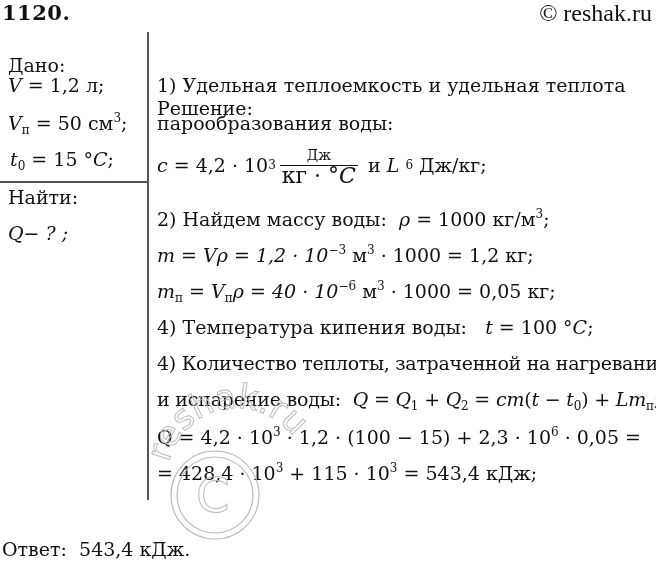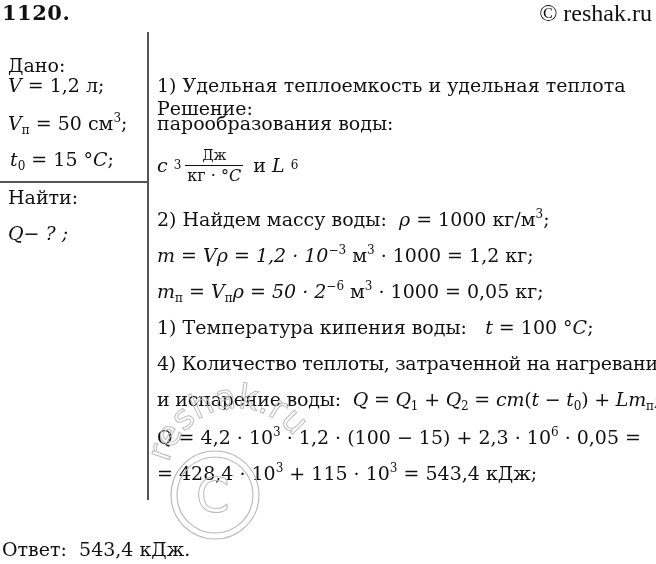--- a/index.html
+++ b/index.html
@@ -13,21 +13,21 @@
     .copyright { right: 4px; top: 0px; font-family: "Liberation Serif", serif; font-size: 24px; }
     .vline { position: absolute; left: 147px; top: 32px; width: 2px; height: 468px; background: #555; }
     .hline { position: absolute; left: 0px; top: 181px; width: 148px; height: 1.5px; background: #555; }
     .txt { font-size: 19px; line-height: 22px; }
     .math { font-family: "DejaVu Serif", serif; }
     i.v { font-style: italic; }
     sup { font-size: 12px; vertical-align: 8px; line-height: 0; }
     sub { font-size: 12px; vertical-align: -4px; line-height: 0; }
     .frac { display: inline-block; vertical-align: middle; text-align: center; margin: 0 4px; }
     .frac .num { display: block; font-size: 14px; line-height: 20px; padding: 0 2px; border-bottom: 1.3px solid #111; }
-    .frac .den { display: block; font-size: 16px; line-height: 20px; padding: 0 2px; }
+    .frac .den { display: block; font-size: 22px; line-height: 20px; padding: 0 2px; }
     .watermark { position: absolute; left: 140px; top: 370px; width: 200px; height: 200px; pointer-events: none; }
   </style>
 </head>
 <body>
 
 <div class="abs problem-number">1120.</div>
 <div class="abs copyright">© reshak.ru</div>
 
 <div class="vline"></div>
 <div class="hline"></div>
@@ -56,44 +56,45 @@
   <div class="abs txt math" style="left:8px;top:222px;font-style:italic;">Q− ? ;</div>
 </div>
 
 <div>
   <div class="abs txt" style="left:157px;top:54px;margin-top:43px;">Решение:</div>
 
   <div class="abs txt" style="left:157px;top:74px;">1) Удельная теплоемкость и удельная теплота</div>
   <div class="abs txt" style="left:157px;top:112px;">парообразования воды:</div>
 
   <div class="abs txt math" style="left:157px;top:142px;height:46px;display:flex;align-items:center;">
-    <i class="v">c</i>&nbsp;<sup>3</sup>
+    <i class="v">c</i>&nbsp;<span>= 4,2 · 10</span><sup>3</sup>
     <span class="frac">
       <span class="num">Дж</span>
       <span class="den"><span>кг · °</span><i class="v">C</i></span>
     </span>
     &nbsp;<span>и</span>&nbsp;
     <i class="v">L</i>&nbsp;<sup>6</sup>&nbsp;
+    <span>Дж/кг;</span>
   </div>
 
   <div class="abs txt math" style="left:157px;top:208px;">
     <span>2) Найдем массу воды:</span>&nbsp;
     <i class="v">ρ</i>&nbsp;<span>= 1000 кг/м</span><sup>3</sup><span>;</span>
   </div>
 
   <div class="abs txt math" style="left:157px;top:244px;">
     <span style="font-style:italic;">m = Vρ = 1,2 · 10</span><sup>−3</sup><span> м</span><sup>3</sup><span> · 1000 = 1,2 кг;</span>
   </div>
 
   <div class="abs txt math" style="left:157px;top:280px;">
-    <i class="v">m</i><sub>п</sub><i class="v"> = V</i><sub>п</sub><span style="font-style:italic;">ρ = 50 · 2</span><sup>−6</sup><span> м</span><sup>3</sup><span> · 1000 = 0,05 кг;</span>
+    <i class="v">m</i><sub>п</sub><i class="v"> = V</i><sub>п</sub><span style="font-style:italic;">ρ = 40 · 10</span><sup>−6</sup><span> м</span><sup>3</sup><span> · 1000 = 0,05 кг;</span>
   </div>
 
   <div class="abs txt math" style="left:157px;top:316px;">
-    <span>1) Температура кипения воды:</span>&nbsp;&nbsp;
+    <span>4) Температура кипения воды:</span>&nbsp;&nbsp;
     <i class="v">t</i>&nbsp;<span>= 100 °</span><i class="v">C</i><span>;</span>
   </div>
 
   <div class="abs txt" style="left:157px;top:352px;letter-spacing:-0.3px;">4) Количество теплоты, затраченной на нагревание</div>
 
   <div class="abs txt math" style="left:157px;top:388px;letter-spacing:-0.2px;">
     <span>и испарение воды:</span>&nbsp;
     <i class="v">Q</i> = <i class="v">Q</i><sub>1</sub> + <i class="v">Q</i><sub>2</sub> = <i class="v">cm</i>(<i class="v">t</i> − <i class="v">t</i><sub>0</sub>) + <i class="v">Lm</i><sub>п</sub>;
   </div>
 

